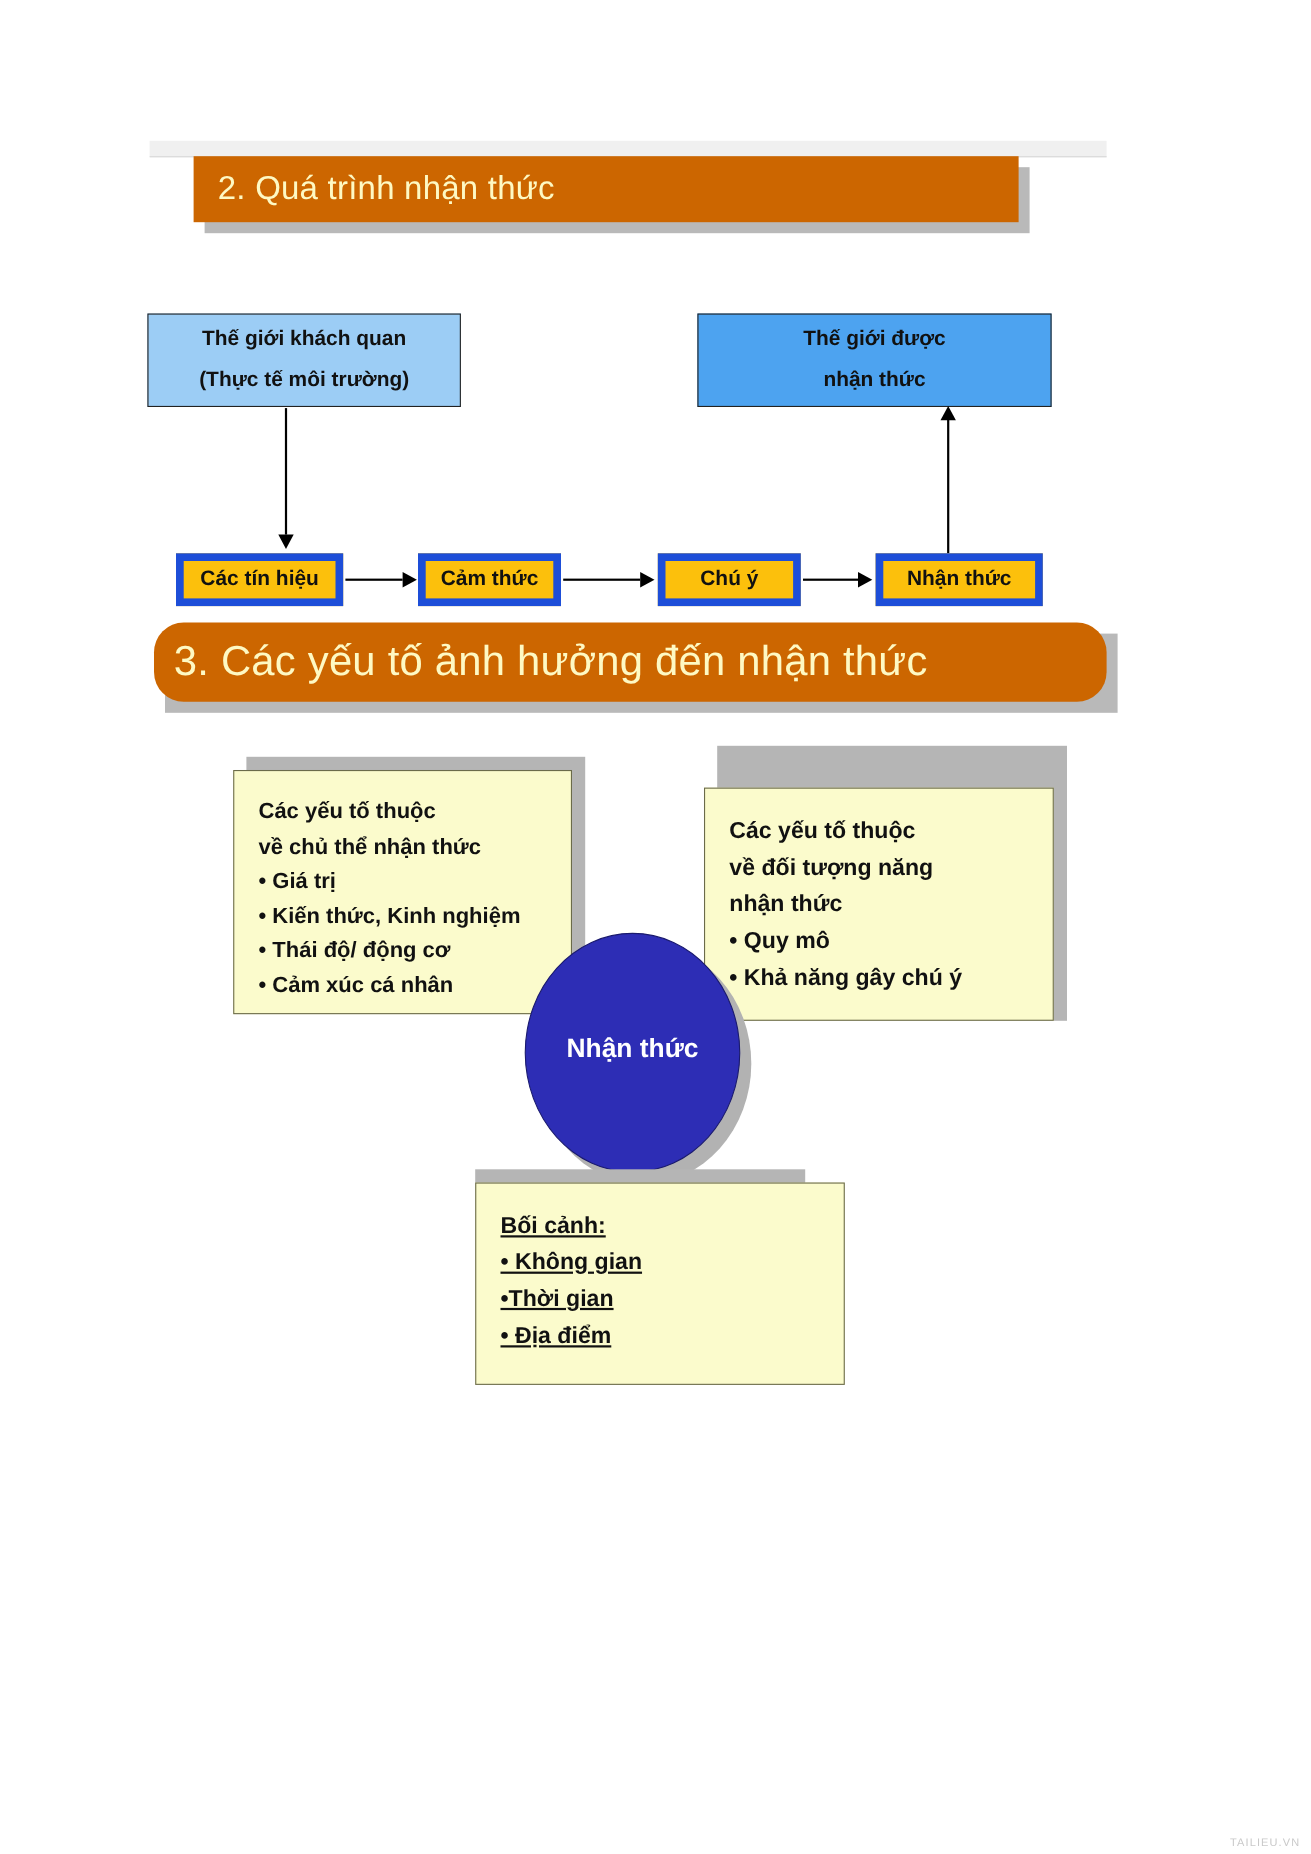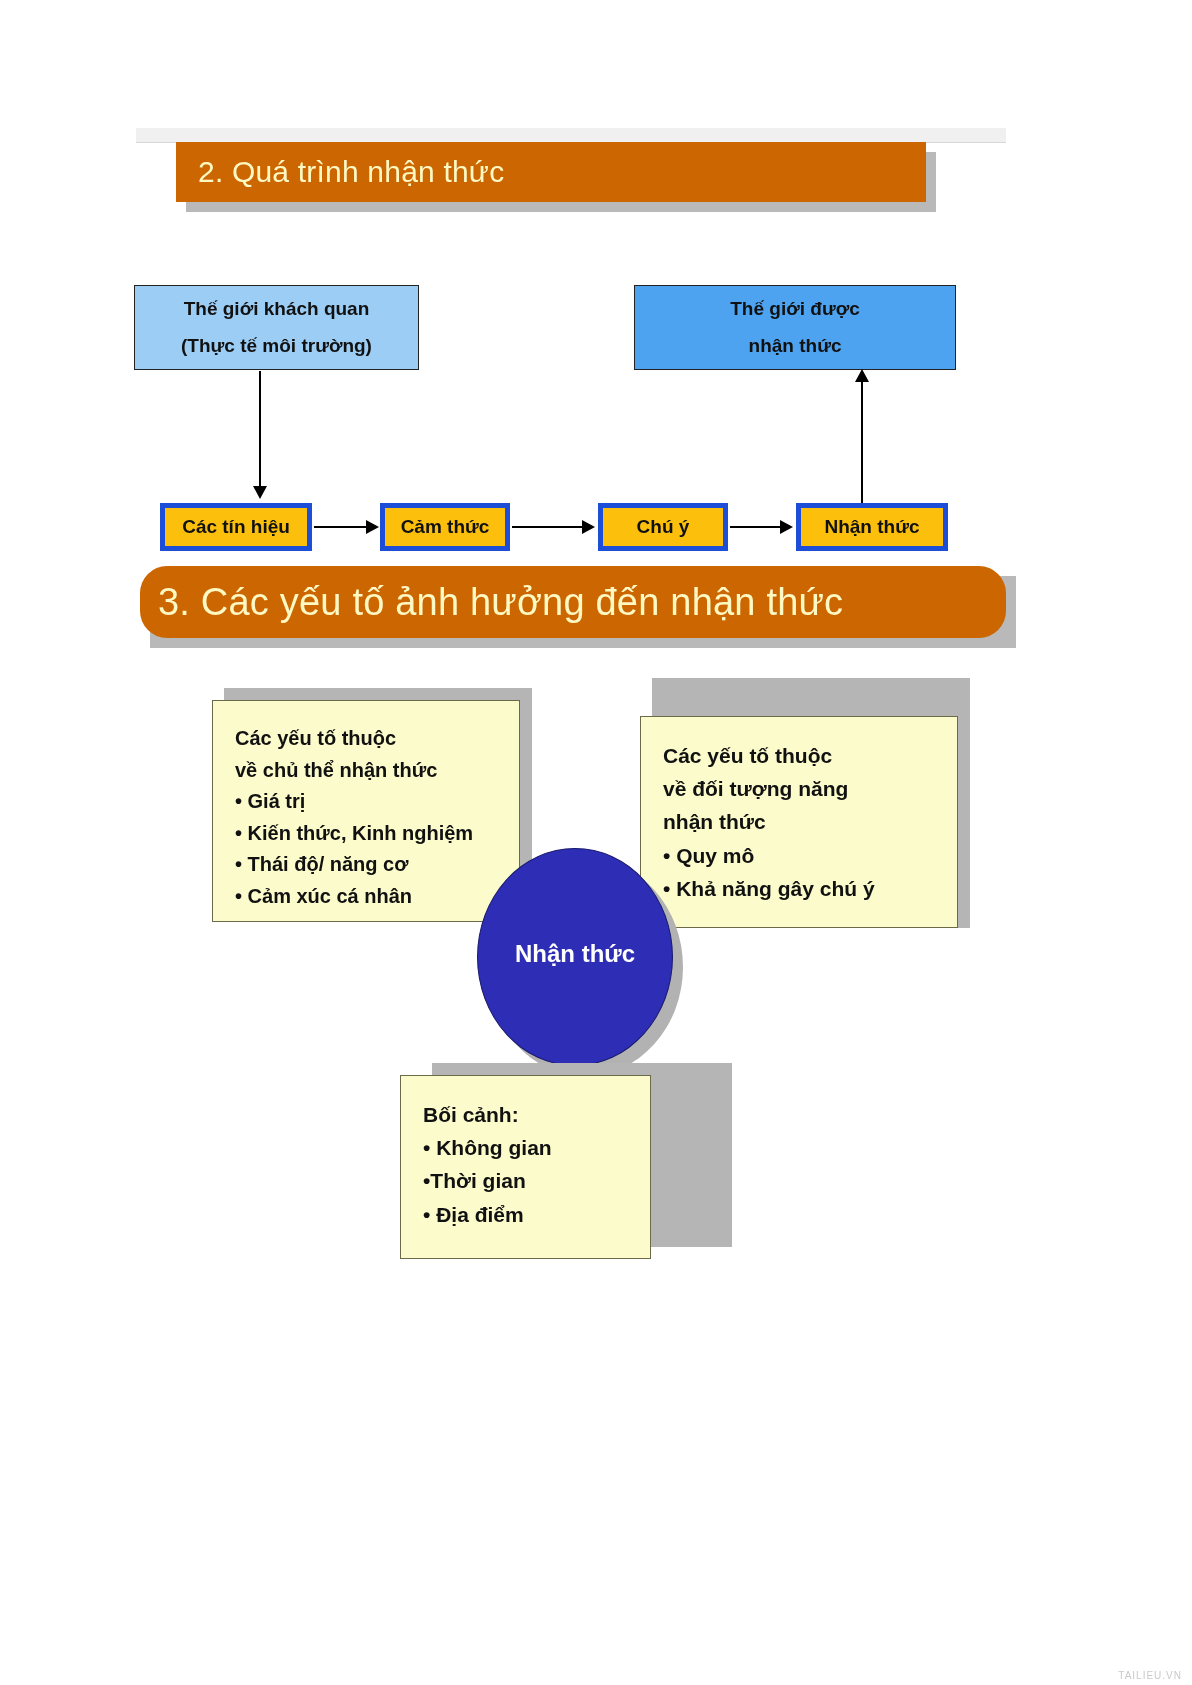--- a/index.html
+++ b/index.html
@@ -75,21 +75,21 @@
     line-height: 1.9;
   }
   .flow-box.target {
     background: #4da3f0;
     font-size: 19px;
     line-height: 1.9;
   }
   .flow-box.stage {
     background: #fcc00c;
     font-size: 19px;
-    border: 5px solid #1d4ed8;
+    border: 7px solid #1d4ed8;
   }
 
   #box-objective-world { left: 134px; top: 285px; width: 285px; height: 85px; }
   #box-perceived-world { left: 634px; top: 285px; width: 322px; height: 85px; }
 
   #box-stage-0 { left: 160px; top: 503px; width: 152px; height: 48px; }
   #box-stage-1 { left: 380px; top: 503px; width: 130px; height: 48px; }
   #box-stage-2 { left: 598px; top: 503px; width: 130px; height: 48px; }
   #box-stage-3 { left: 796px; top: 503px; width: 152px; height: 48px; }
 
@@ -148,21 +148,21 @@
     background: #b5b5b5;
   }
   .note-line { white-space: nowrap; }
 
   #note-subject        { left: 212px; top: 700px; width: 308px; height: 222px; }
   #note-subject-shadow { left: 224px; top: 688px; width: 308px; height: 222px; }
 
   #note-object        { left: 640px; top: 716px; width: 318px; height: 212px; }
   #note-object-shadow { left: 652px; top: 678px; width: 318px; height: 250px; }
 
-  #note-context        { left: 400px; top: 1075px; width: 251px; height: 184px; }
+  #note-context        { left: 432px; top: 1075px; width: 336px; height: 184px; text-decoration: underline; }
   #note-context-shadow { left: 432px; top: 1063px; width: 300px; height: 184px; }
 
   #note-object .note-line,
   #note-context .note-line { font-size: 21px; }
 
   
   #circle-shadow {
     position: absolute;
     left: 487px; top: 858px;
     width: 196px; height: 218px;
@@ -252,21 +252,21 @@
   <div class="banner" id="banner-2">
     <span class="banner-title">3. Các yếu tố ảnh hưởng đến nhận thức</span>
   </div>
 
   <div class="note-shadow" id="note-subject-shadow"></div>
   <div class="note-card" id="note-subject">
     <div class="note-line">Các yếu tố thuộc</div>
     <div class="note-line">về chủ thể nhận thức</div>
     <div class="note-line">• Giá trị</div>
     <div class="note-line">• Kiến thức, Kinh nghiệm</div>
-    <div class="note-line">• Thái độ/ năng cơ</div>
+    <div class="note-line">• Thái độ/ động cơ</div>
     <div class="note-line">• Cảm xúc cá nhân</div>
   </div>
 
   <div class="note-shadow" id="note-object-shadow"></div>
   <div class="note-card" id="note-object">
     <div class="note-line">Các yếu tố thuộc</div>
     <div class="note-line">về đối tượng năng</div>
     <div class="note-line">nhận thức</div>
     <div class="note-line">• Quy mô</div>
     <div class="note-line">• Khả năng gây chú ý</div>

